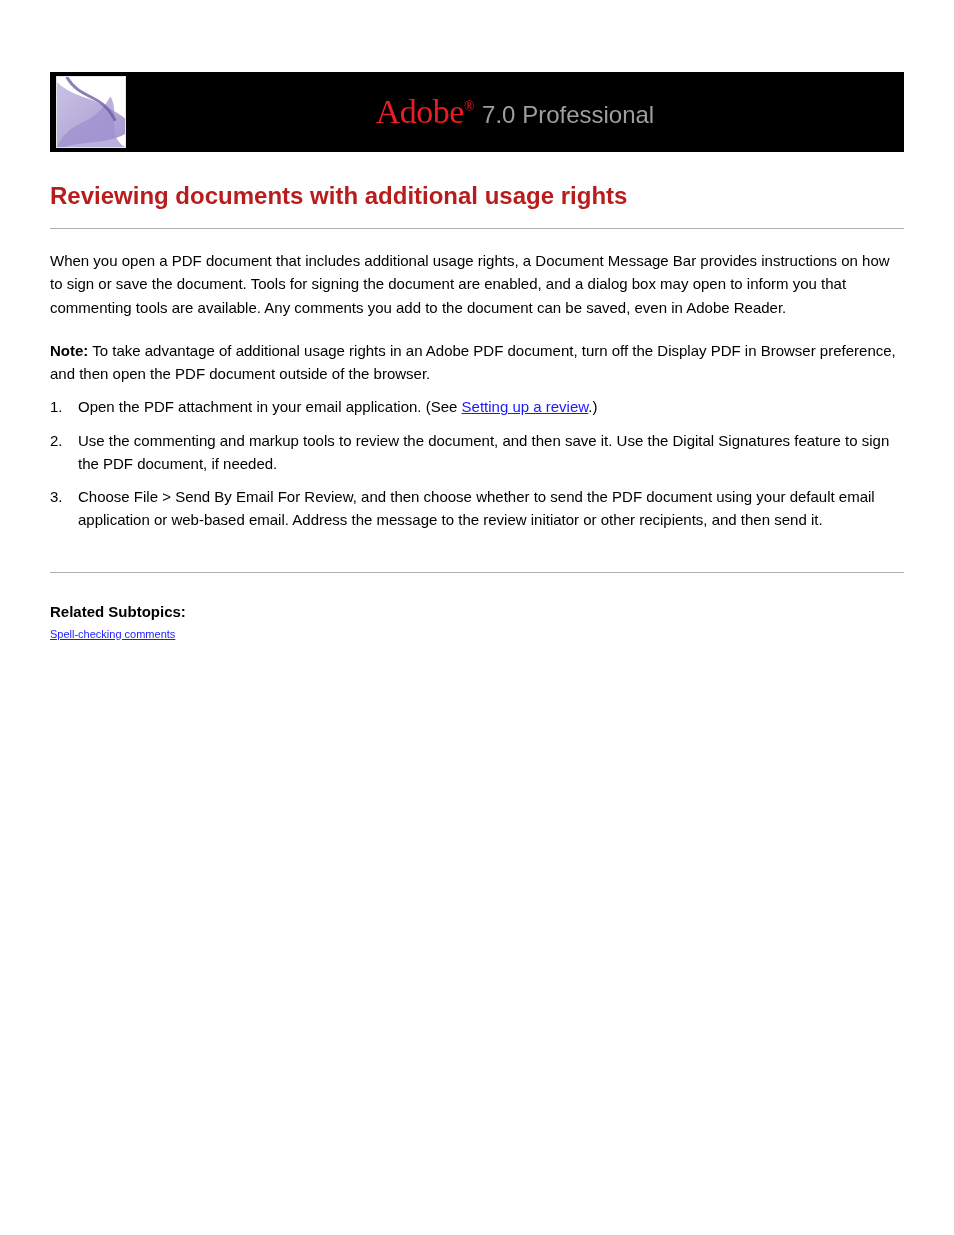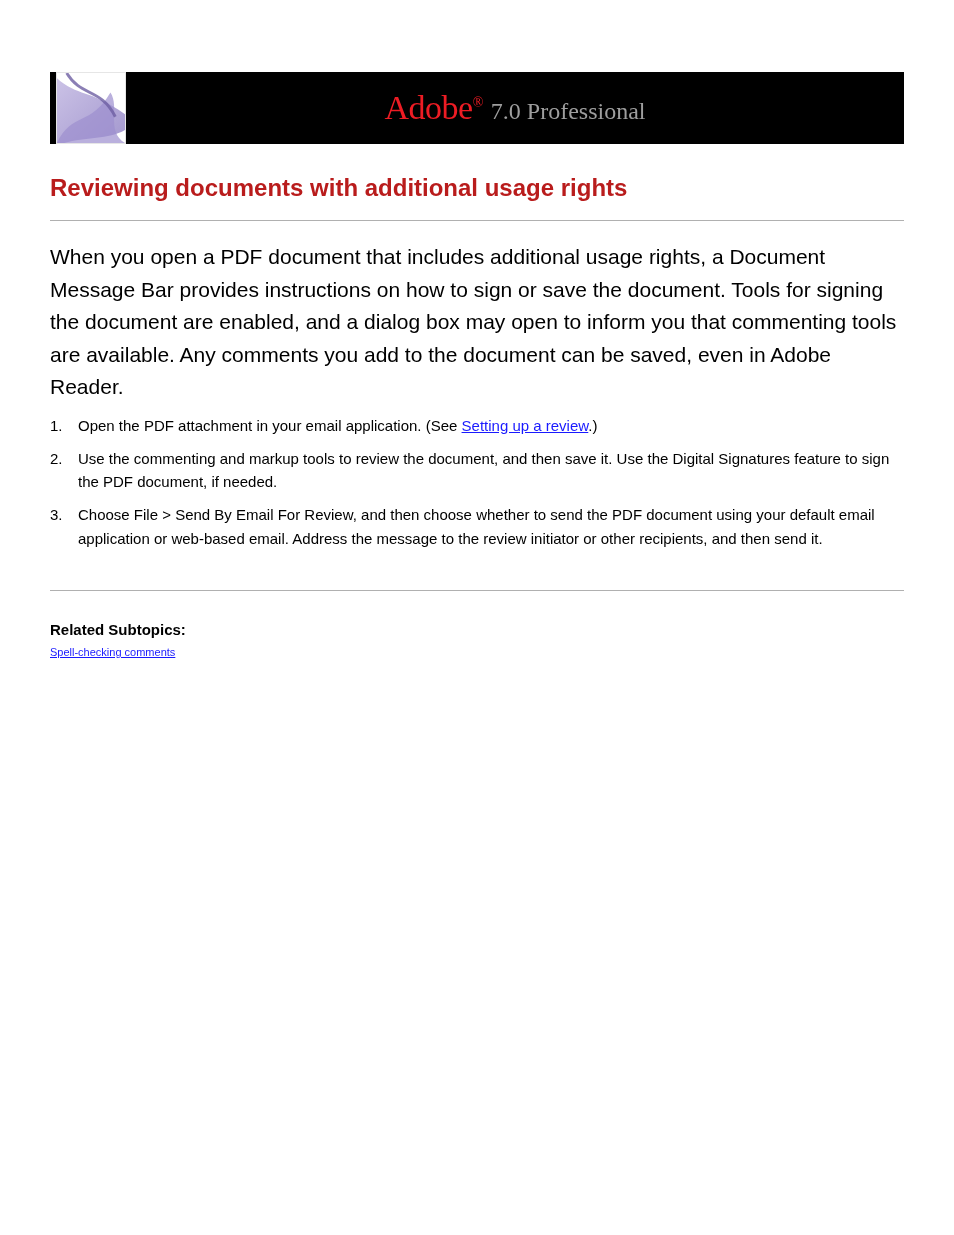--- a/index.html
+++ b/index.html
@@ -2,21 +2,21 @@
 <html><head>
   <meta charset="utf-8">
   <style>
     * { margin: 0; padding: 0; box-sizing: border-box; }
     html, body { width: 954px; background: #fff; font-family: Arial, Helvetica, sans-serif; }
     .page { width: 954px; padding: 0 50px 0 50px; }
 
     
     .banner {
       margin-top: 72px;
-      height: 72px;
+      height: 80px;
       background: #000;
       display: flex;
       align-items: center;
       position: relative;
     }
     .banner-icon-box {
       width: 70px;
       height: 72px;
       margin-left: 6px;
       background: #fff;
@@ -44,40 +44,40 @@
     .banner-text .brand sup { font-size: 14px; vertical-align: super; }
     .banner-text .product {
       font-family: Arial, Helvetica, sans-serif;
       color: #fff;
       font-size: 34px;
       font-weight: 700;
       letter-spacing: -0.5px;
     }
     .banner-text .product sup { font-size: 14px; vertical-align: super; font-weight: 400; }
     .banner-text .version {
-      font-family: Liberation Serif, serif;
+      font-family: Liberation Sans, sans-serif;
       color: #9e9e9e;
       font-size: 24px;
       font-weight: 400;
       margin-left: 4px;
     }
 
     .content { padding: 30px 0 0 0; }
 
     h1.title {
       font-size: 24px;
       font-weight: 700;
       color: #b91c1c;
       margin-bottom: 18px;
       font-family: Arial, Helvetica, sans-serif;
     }
     hr.rule { border: none; border-top: 1px solid #b0b0b0; margin: 0; }
 
     p.body {
-      font-size: 21px;
+      font-size: 15px;
       line-height: 1.55;
       color: #000;
       margin: 20px 0 0 0;
     }
 
     .steps-heading {
       font-size: 15px;
       font-weight: 700;
       margin: 24px 0 8px 0;
     }
@@ -135,20 +135,21 @@
       <span class="version">7.0 Professional</span>
     </div>
   </div>
 
   <div class="content">
     <h1 class="title">Reviewing documents with additional usage rights</h1>
     <hr class="rule">
 
     <p class="body">When you open a PDF document that includes additional usage rights, a Document Message Bar provides instructions on how to sign or save the document. Tools for signing the document are enabled, and a dialog box may open to inform you that commenting tools are available. Any comments you add to the document can be saved, even in Adobe Reader.</p>
 
+    <p class="body"><strong>Note:</strong> <span>To take advantage of additional usage rights in an Adobe PDF document, turn off the Display PDF in Browser preference, and then open the PDF document outside of the browser.</span></p>
 
 
     <ol class="steps">
       <li>
         <span>Open the PDF attachment in your email application. (See </span><a href="#" class="link">Setting up a review</a><span>.)</span>
       </li>
       <li>Use the commenting and markup tools to review the document, and then save it. Use the Digital Signatures feature to sign the PDF document, if needed.</li>
       <li>Choose File &gt; Send By Email For Review, and then choose whether to send the PDF document using your default email application or web-based email. Address the message to the review initiator or other recipients, and then send it.</li>
     </ol>
 

